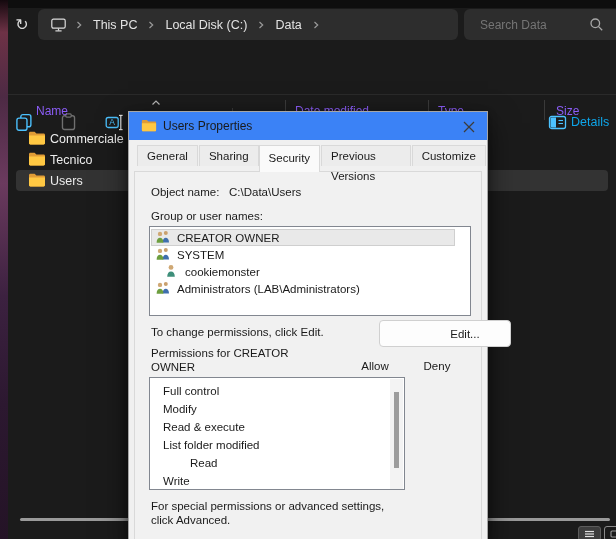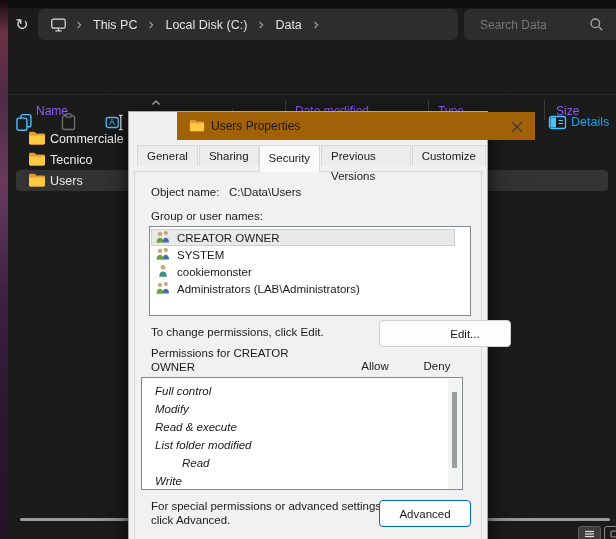--- a/index.html
+++ b/index.html
@@ -36,35 +36,35 @@
   
   #h-scrollbar{left:12px;top:518px;width:590px;height:3px;background:#9a9a9a;border-radius:2px;}
   #statusbar{left:0;top:524px;width:608px;height:15px;background:#1b1b1b;}
   .viewbtn{position:absolute;top:2px;height:15px;border-radius:3px;display:flex;align-items:center;justify-content:center;}
   #view-details-btn{left:570px;width:23px;background:#3d3d3d;border:1px solid #5c5c5c;box-sizing:border-box;}
   #view-icons-btn{left:596px;width:20px;border:1px solid #8a8a8a;box-sizing:border-box;}
   
   #dialog{left:128px;top:111px;width:360px;height:430px;background:#f0f0f0;border:1px solid #a6a6a6;
           box-sizing:border-box;box-shadow:0 12px 28px rgba(0,0,0,.55),0 3px 8px rgba(0,0,0,.4);
           color:#1a1a1a;font-size:11.5px;}
-  #dlg-titlebar{position:absolute;left:0;top:0;width:100%;height:28px;background:#a16207;margin-left:48px;}
+  #dlg-titlebar{position:absolute;left:0;top:0;width:100%;height:28px;background:#3b82f6;}
   #dlg-title{position:absolute;left:34px;top:7px;font-size:12px;color:#1a1a1a;}
   #dlg-folder-icon{position:absolute;left:12px;top:7px;}
   #dlg-close{position:absolute;right:9px;top:6px;width:18px;height:18px;display:flex;align-items:center;justify-content:center;}
   #dlg-tabs{position:absolute;left:8px;top:33px;display:flex;align-items:flex-start;height:27px;z-index:3;}
   .tab{height:20px;line-height:20px;padding:0 9px;background:#ececec;border:1px solid #d9d9d9;border-bottom:none;margin-right:1px;color:#1a1a1a;}
   .tab.selected{height:26px;line-height:24px;background:#fafafa;margin-left:-1px;z-index:4;position:relative;}
   #dlg-pane{position:absolute;left:5px;top:59px;width:348px;height:375px;background:#f1f1f1;border:1px solid #d9d9d9;box-sizing:border-box;}
   .dlg-label{position:absolute;color:#1a1a1a;}
   .listbox{position:absolute;background:#ffffff;border:1px solid #828790;box-sizing:border-box;overflow:hidden;}
   #group-list{left:20px;top:114px;width:322px;height:90px;}
   .prow{position:absolute;left:1px;width:304px;height:17px;display:flex;align-items:center;}
   .prow .picon{margin:0 6px 0 4px;flex:0 0 auto;}
   .prow.selected{background:#e9e9e9;outline:1px solid #cfcfcf;outline-offset:-1px;}
-  #perm-list{left:12px;top:265px;width:322px;height:113px;font-style:italic;}
+  #perm-list{left:20px;top:265px;width:256px;height:113px;}
   .permrow{position:absolute;left:13px;height:18px;line-height:18px;color:#1a1a1a;}
   #perm-scroll{position:absolute;right:1px;top:1px;width:13px;height:111px;background:#f3f3f3;}
   #perm-thumb{position:absolute;left:4px;top:13px;width:5px;height:76px;background:#9d9d9d;}
   .dlg-btn{position:absolute;left:250px;width:90px;height:25px;background:#fdfdfd;border:1px solid #d0d0d0;border-radius:4px;
            display:flex;align-items:center;justify-content:center;color:#1a1a1a;font-size:11.5px;}
   #edit-button{top:208px;padding-left:40px;}
   #advanced-button{top:388px;border:1px solid #0067c0;}
 </style>
 </head>
 <body>
@@ -321,21 +321,21 @@
         <span class="picon">
           <svg width="16" height="13" viewBox="0 0 16 13">
             <circle cx="10.8" cy="3.1" r="2" fill="#c9a06e"></circle>
             <path d="M7.6 12.6c0-3.1 1.5-4.8 3.2-4.8s3.2 1.7 3.2 4.8z" fill="#3f6fae"></path>
             <circle cx="5" cy="3.9" r="2.2" fill="#cfa874"></circle>
             <path d="M1.6 12.8c0-3.4 1.5-5.1 3.4-5.1s3.4 1.7 3.4 5.1z" fill="#6d9e3f"></path>
           </svg>
         </span>
         <span>SYSTEM</span>
       </div>
-      <div class="prow" style="top:36px;">
+      <div class="prow" style="top:36px;margin-left:8px;">
         <span class="picon">
           <svg width="16" height="13" viewBox="0 0 16 13">
             <circle cx="8" cy="3.4" r="2.4" fill="#cfa874"></circle>
             <path d="M4.2 12.8c0-3.7 1.7-5.4 3.8-5.4s3.8 1.7 3.8 5.4z" fill="#3e8f7a"></path>
           </svg>
         </span>
         <span>cookiemonster</span>
       </div>
       <div class="prow" style="top:53px;">
         <span class="picon">
@@ -366,18 +366,15 @@
       <span class="permrow" style="top:58px;">List folder modified</span>
       <span class="permrow" style="top:76px;margin-left:27px;">Read</span>
       <span class="permrow" style="top:94px;">Write</span>
       <span class="permrow" style="top:108px;">Special permissions</span>
       <div id="perm-scroll">
         <div id="perm-thumb"></div>
       </div>
     </div>
 
     <span class="dlg-label" style="left:22px;top:387px;width:238px;line-height:14px;">For special permissions or advanced settings, click Advanced.</span>
-    <div class="dlg-btn" id="advanced-button">
-      <span>Advanced</span>
-    </div>
   </div>
 
 </div>
 
 </body></html>

